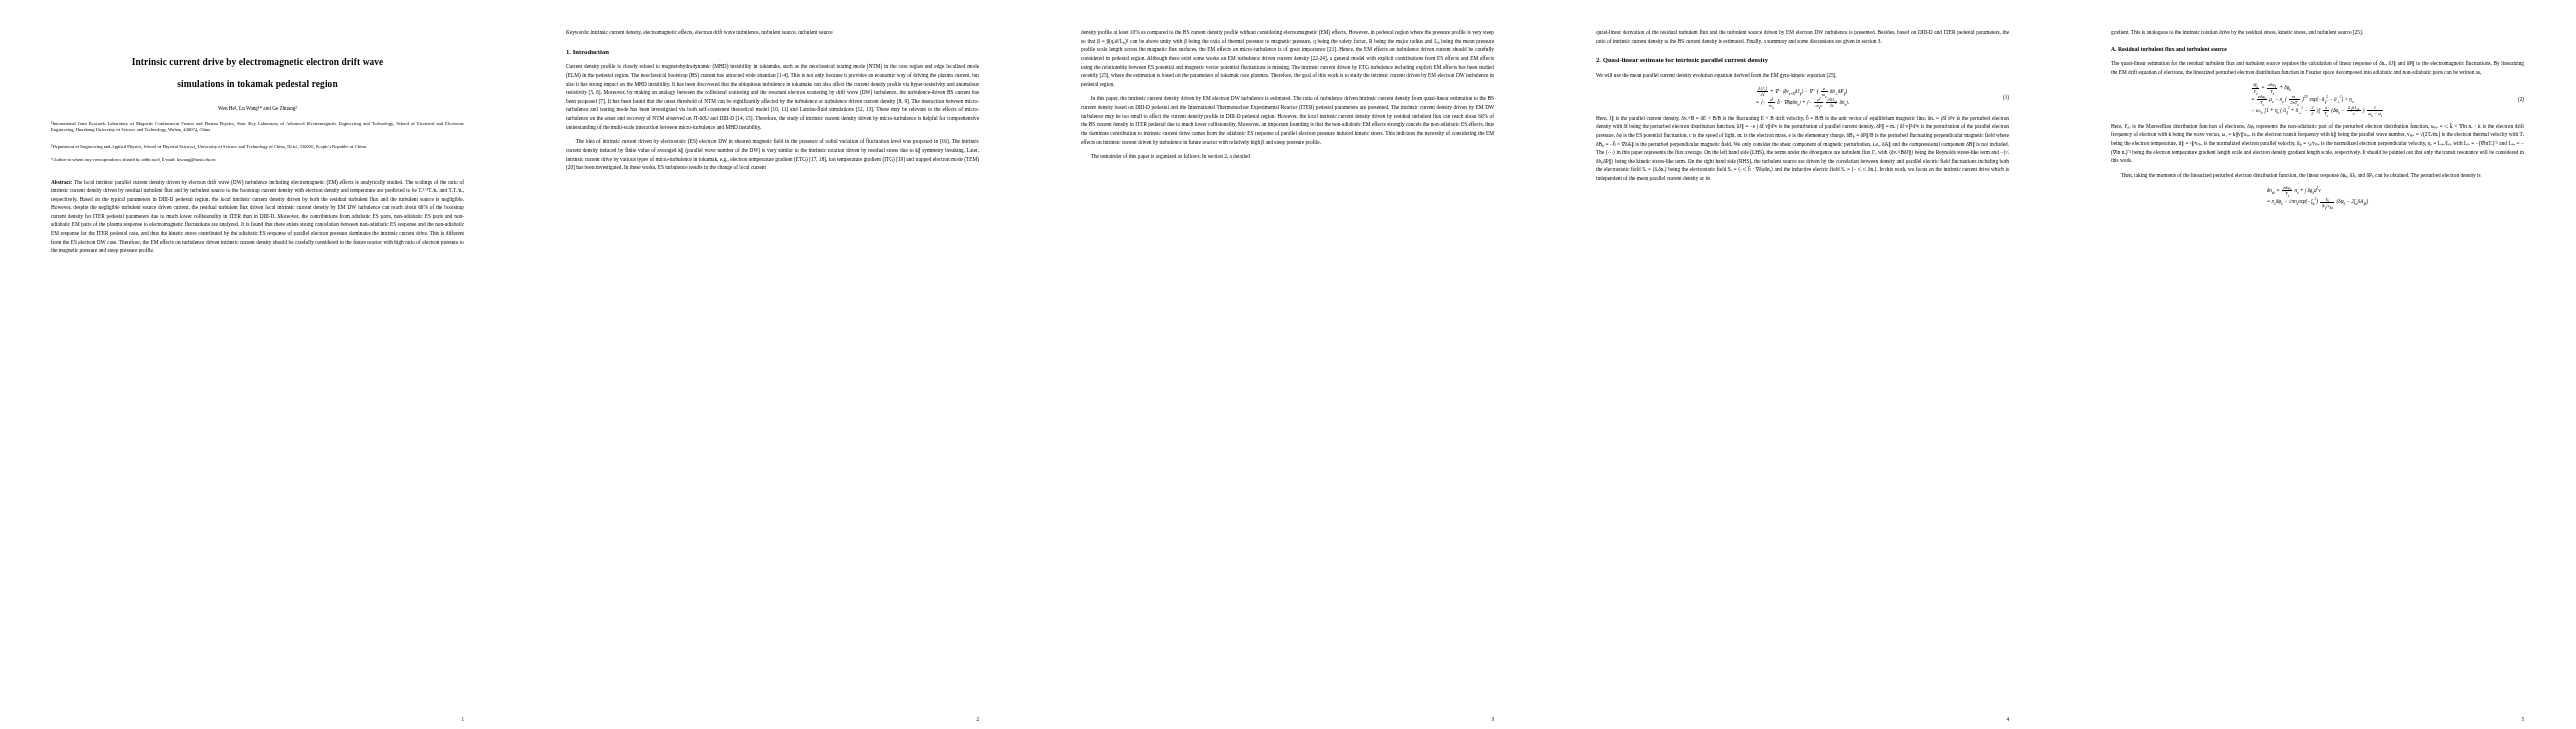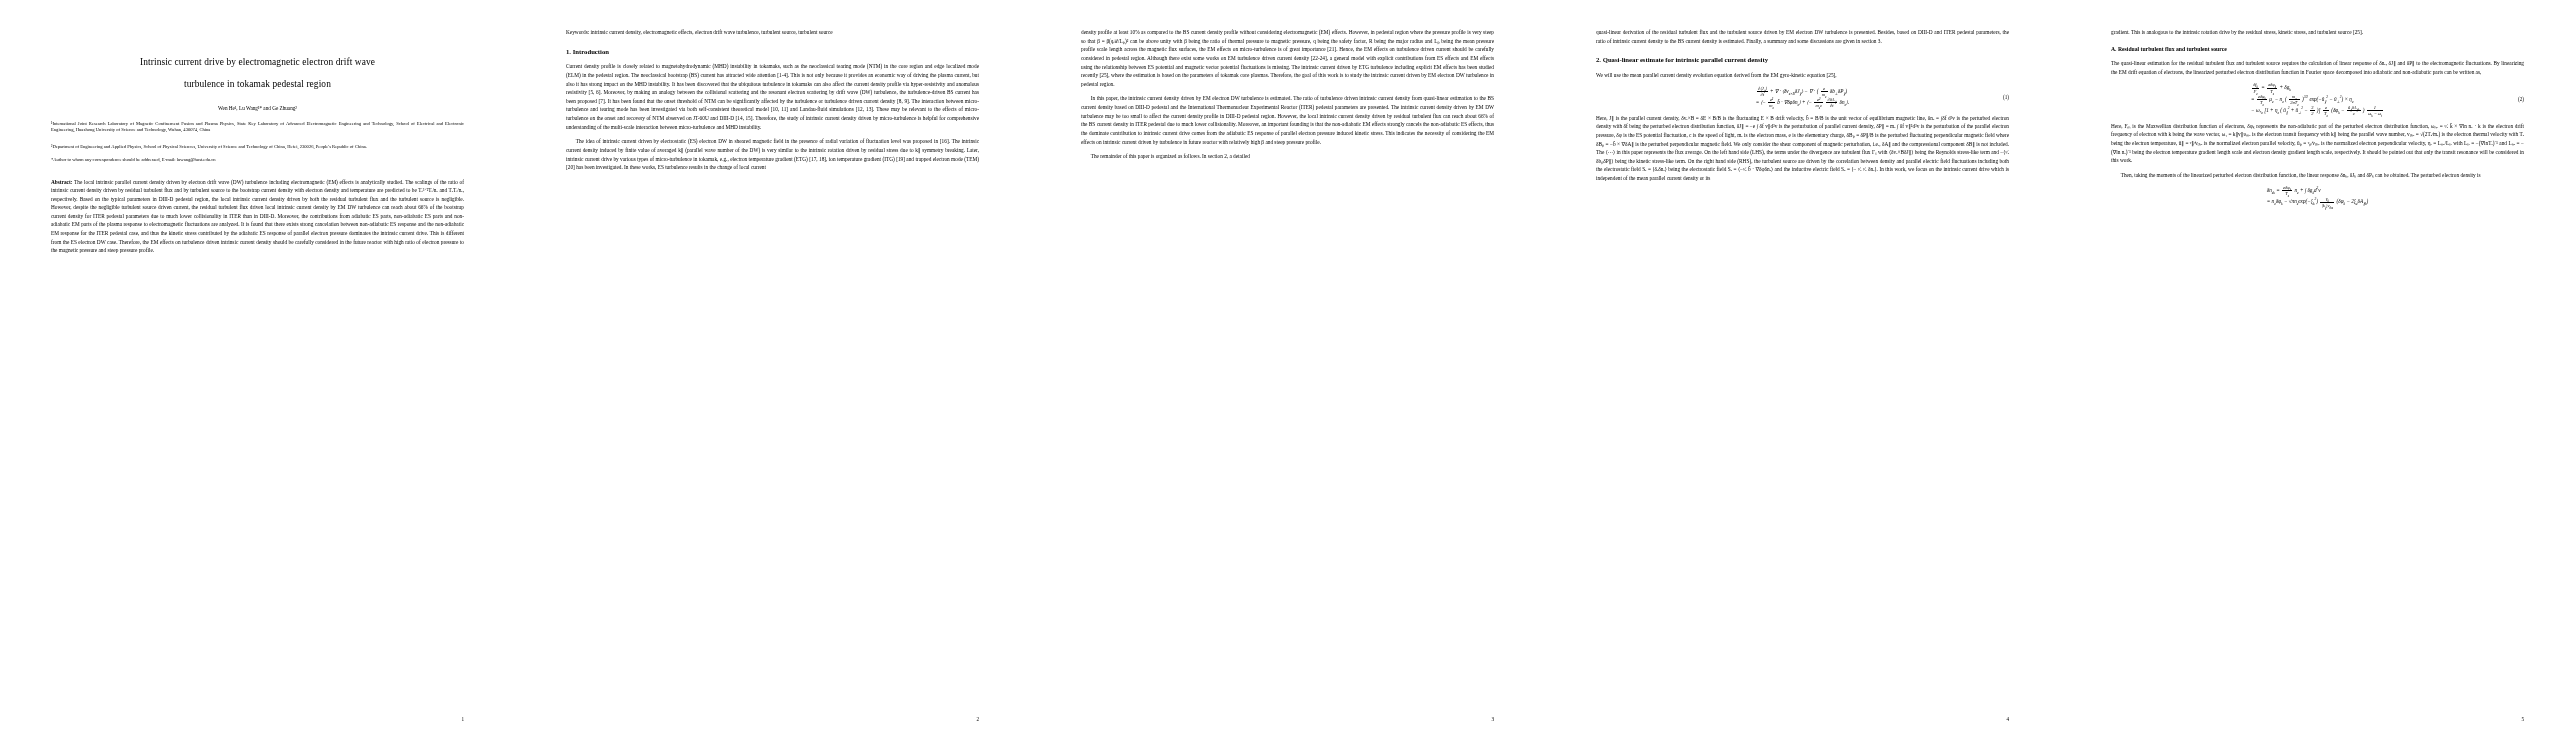--- a/index.html
+++ b/index.html
@@ -37,21 +37,21 @@
   .pagenum {
     position: absolute;
     bottom: 7.3px;
     right: 51px;
     font-size: 5.2px;
     color: #000;
     font-family: "Liberation Serif", serif;
   }
   .title {
     font-size: 9.4px;
-    font-weight: normal;
+    font-weight: bold;
     text-align: center;
     line-height: 1.55;
     margin: 27px 0 0 0;
     letter-spacing: 0.1px;
   }
   .authors {
     font-size: 5.2px;
     text-align: center;
     margin: 13.4px 0 0 0;
   }
@@ -140,21 +140,21 @@
 </head>
 <body>
 
 <div class="sheet">
 
   <div class="page">
     <div class="page-inner">
       <div class="title">
         <div>Intrinsic current drive by electromagnetic electron drift wave</div>
         <div style="height:7.3px"></div>
-        <div>turbulence in tokamak pedestal region</div>
+        <div>simulations in tokamak pedestal region</div>
       </div>
       <div class="authors">Wen He¹, Lu Wang¹* and Ge Zhuang²</div>
       <div class="affil">¹International Joint Research Laboratory of Magnetic Confinement Fusion and Plasma Physics, State Key Laboratory of Advanced Electromagnetic Engineering and Technology, School of Electrical and Electronic Engineering, Huazhong University of Science and Technology, Wuhan, 430074, China</div>
       <div class="affil">²Department of Engineering and Applied Physics, School of Physical Sciences, University of Science and Technology of China, Hefei, 230026, People's Republic of China.</div>
       <div class="corresp">*Author to whom any correspondence should be addressed, E-mail: luwang@hust.edu.cn</div>
       <div class="abstract">
         <b>Abstract:</b><span> The local intrinsic parallel current density driven by electron drift wave (DW) turbulence including electromagnetic (EM) effects is analytically studied. The scalings of the ratio of intrinsic current density driven by residual turbulent flux and by turbulent source to the bootstrap current density with electron density and temperature are predicted to be Tₑ³ᐟ²Tᵢ/nₑ and TₑTᵢ/nₑ, respectively. Based on the typical parameters in DIII-D pedestal region, the local intrinsic current density driven by both the residual turbulent flux and the turbulent source is negligible. However, despite the negligible turbulent source driven current, the residual turbulent flux driven local intrinsic current density by EM DW turbulence can reach about 66% of the bootstrap current density for ITER pedestal parameters due to much lower collisionality in ITER than in DIII-D. Moreover, the contributions from adiabatic ES parts, non-adiabatic ES parts and non-adiabatic EM parts of the plasma response to electromagnetic fluctuations are analyzed. It is found that there exists strong cancelation between non-adiabatic ES response and the non-adiabatic EM response for the ITER pedestal case, and thus the kinetic stress contributed by the adiabatic ES response of parallel electron pressure dominates the intrinsic current drive. This is different from the ES electron DW case. Therefore, the EM effects on turbulence driven intrinsic current density should be carefully considered in the future reactor with high ratio of electron pressure to the magnetic pressure and steep pressure profile.</span>
       </div>
     </div>
     <div class="pagenum">1</div>

